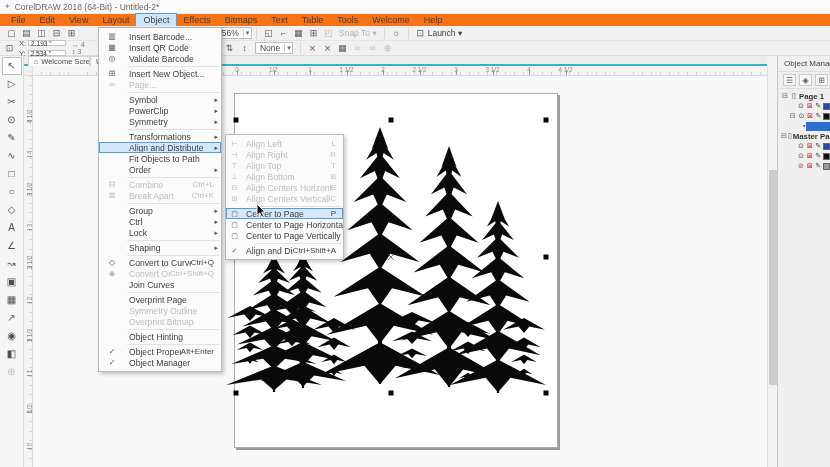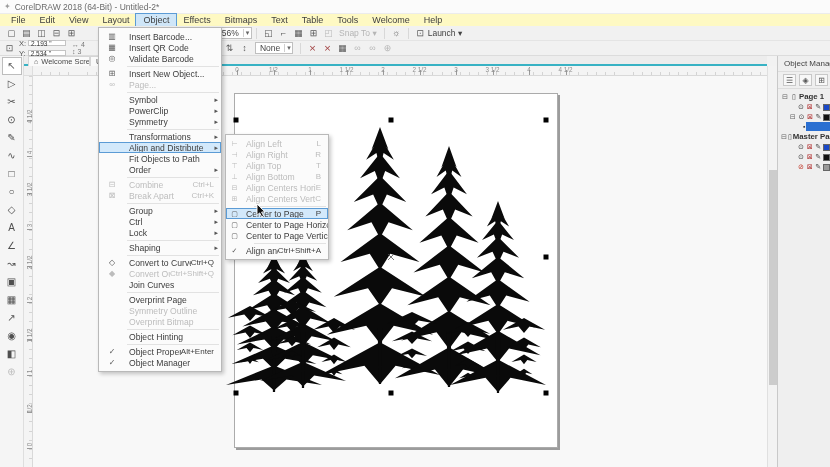--- a/index.html
+++ b/index.html
@@ -4,21 +4,21 @@
 <style>
   *{margin:0;padding:0;box-sizing:border-box}
   html,body{width:830px;height:467px;overflow:hidden}
   body{font-family:"Liberation Sans",sans-serif;background:#f2f2f2;position:relative;
        -webkit-font-smoothing:antialiased;color:#3c3c3c;font-size:9px}
   .abs{position:absolute}
 
   
   #titlebar{left:0;top:0;width:830px;height:14px;background:#fbfbfb;border-bottom:1px solid #ececec;
             display:flex;align-items:center;padding-left:4px;color:#6b6b6b;font-size:8.5px;gap:4px}
-  #menubar{left:0;top:14px;width:830px;height:12px;background:#fef9c3;display:flex;align-items:center;
+  #menubar{left:0;top:14px;width:830px;height:12px;background:#f97316;display:flex;align-items:center;
            padding-left:4px;font-size:9px;color:#404040}
   #menubar .mitem{padding:0 7px;height:12px;line-height:12px}
   #menubar .mitem.active{background:#cfe6f8;outline:1px solid #5b9bd5}
   #toolbar1{left:0;top:26px;width:830px;height:15px;background:#f1f1f1;border-bottom:1px solid #e4e4e4;
             display:flex;align-items:center}
   #toolbar2{left:0;top:41px;width:830px;height:15px;background:#f1f1f1;border-bottom:1px solid #dcdcdc;
             display:flex;align-items:center}
   .tbico{display:inline-block;text-align:center;color:#5a5a5a;font-size:9px;min-width:15px;line-height:13px}
   .tbico.dim{color:#b9b9b9}
   .tbico.red{color:#a04040}
@@ -65,31 +65,31 @@
   #artsvg{left:0;top:0;width:830px;height:467px;pointer-events:none}
 
   
   #vscroll{left:767px;top:66px;width:10px;height:401px;background:#f3f3f3;border-left:1px solid #e0e0e0}
   #vthumb{position:absolute;left:1px;top:104px;width:8px;height:215px;background:#cccccc}
   #docker{left:777px;top:56px;width:53px;height:411px;background:#efefef;border-left:1px solid #c9c9c9;overflow:hidden}
   #dockertitle{font-size:8px;color:#444;padding:3px 0 3px 6px;border-bottom:1px solid #ddd;white-space:nowrap}
   #dockerbar{display:flex;gap:3px;padding:2px 0 2px 5px;border-bottom:1px solid #ddd}
   .dkbtn{width:13px;height:12px;border:1px solid #c8c8c8;background:#f8f8f8;display:flex;align-items:center;
          justify-content:center;font-size:8px;color:#555}
-  .omrow{display:flex;align-items:flex-end;height:10px;font-size:7.8px;color:#333;white-space:nowrap;gap:1px}
+  .omrow{display:flex;align-items:center;height:10px;font-size:7.8px;color:#333;white-space:nowrap;gap:1px}
   .omrow .bold{font-weight:bold}
   .omic{font-size:7px;line-height:8px;color:#444;width:8px;text-align:center}
   .omswatch{width:7px;height:7px;border:1px solid #666;display:inline-block}
   .omsel{background:#2a6fd1;color:#fff;height:9px;display:inline-flex;align-items:center;padding:0 2px;min-width:24px;font-size:7px}
   .exp{font-size:7px;color:#666;width:8px;text-align:center}
 
   
   .menupanel{background:#fbfbfb;border:1px solid #b9b9b9;box-shadow:2px 2px 4px rgba(0,0,0,.22);z-index:50;padding:3px 0}
   #objectmenu{left:98px;top:27px;width:124px}
-  #alignsub{left:225px;top:134px;width:104px;z-index:55}
+  #alignsub{left:225px;top:134px;width:119px;z-index:55}
   .mi{position:relative;height:11px;display:flex;align-items:center;font-size:8.6px;color:#3c3c3c}
   .mi .gut{position:absolute;left:0;width:26px;text-align:center;font-size:8px;color:#5a5a5a}
   .mi .lbl{padding-left:30px;flex:1;white-space:nowrap;overflow:hidden}
   .mi .sc{padding-right:7px;font-size:8px;color:#3c3c3c;white-space:nowrap}
   .mi .arr{position:absolute;right:3px;font-size:7px;color:#555}
   .mi.dis,.mi.dis .sc,.mi.dis .gut{color:#bcbcbc}
   .mi.hl{background:#d3e9fb;outline:1px solid #5b9bd5;outline-offset:-1px}
   .msep{height:1px;background:#e2e2e2;margin:1.5px 2px 1.5px 28px}
   #alignsub .mi .lbl{padding-left:20px}
   #alignsub .mi .gut{width:17px;font-size:7px}

